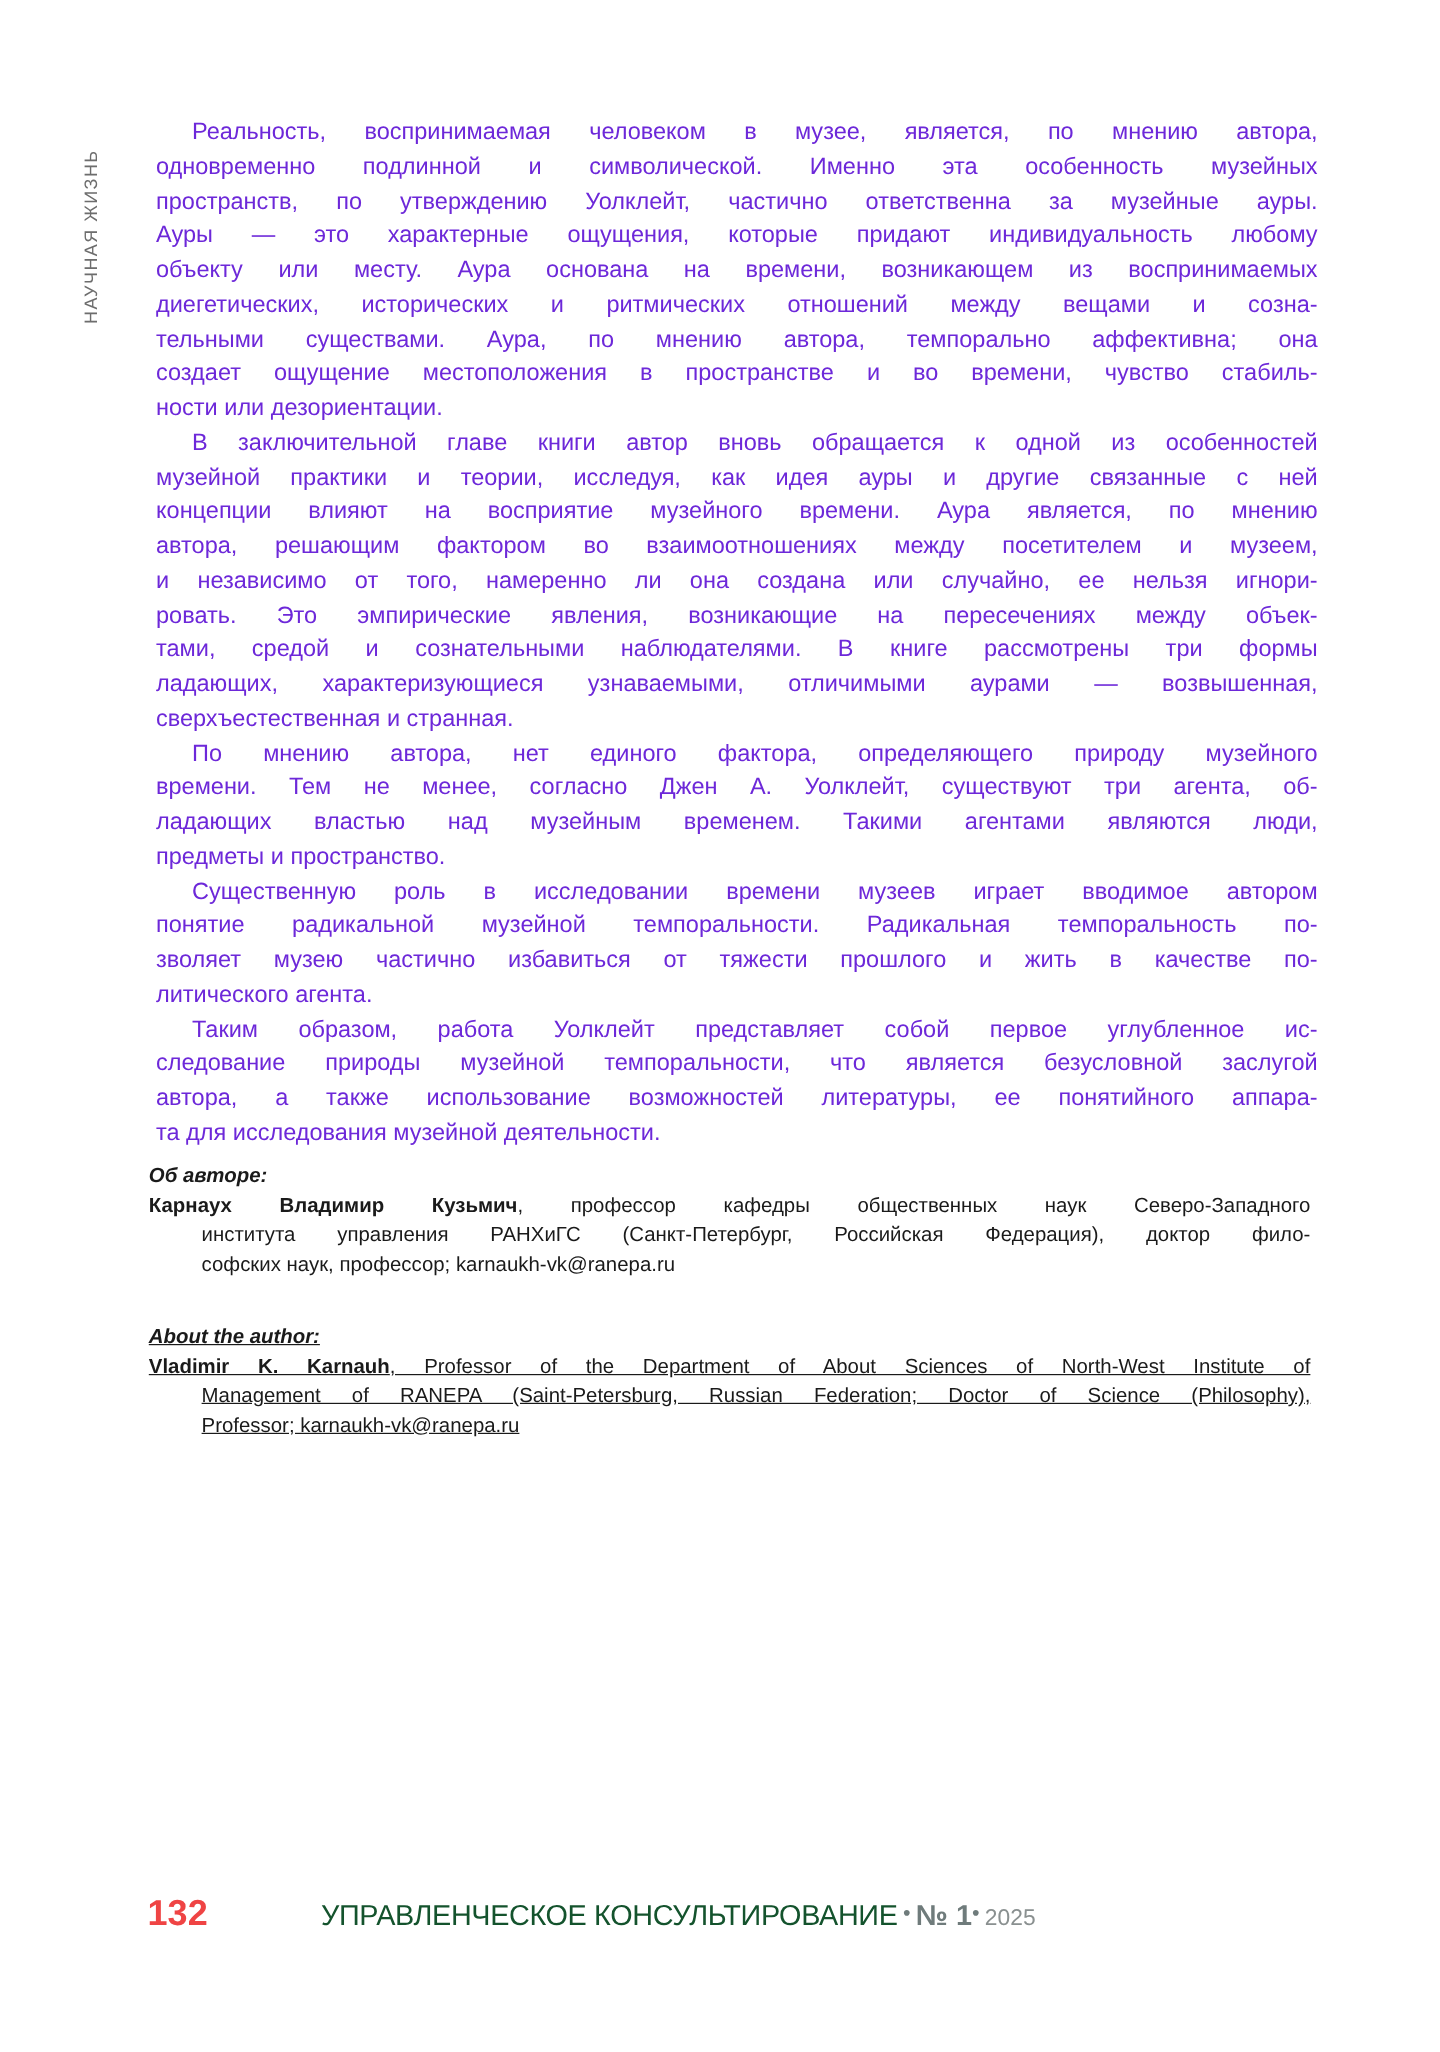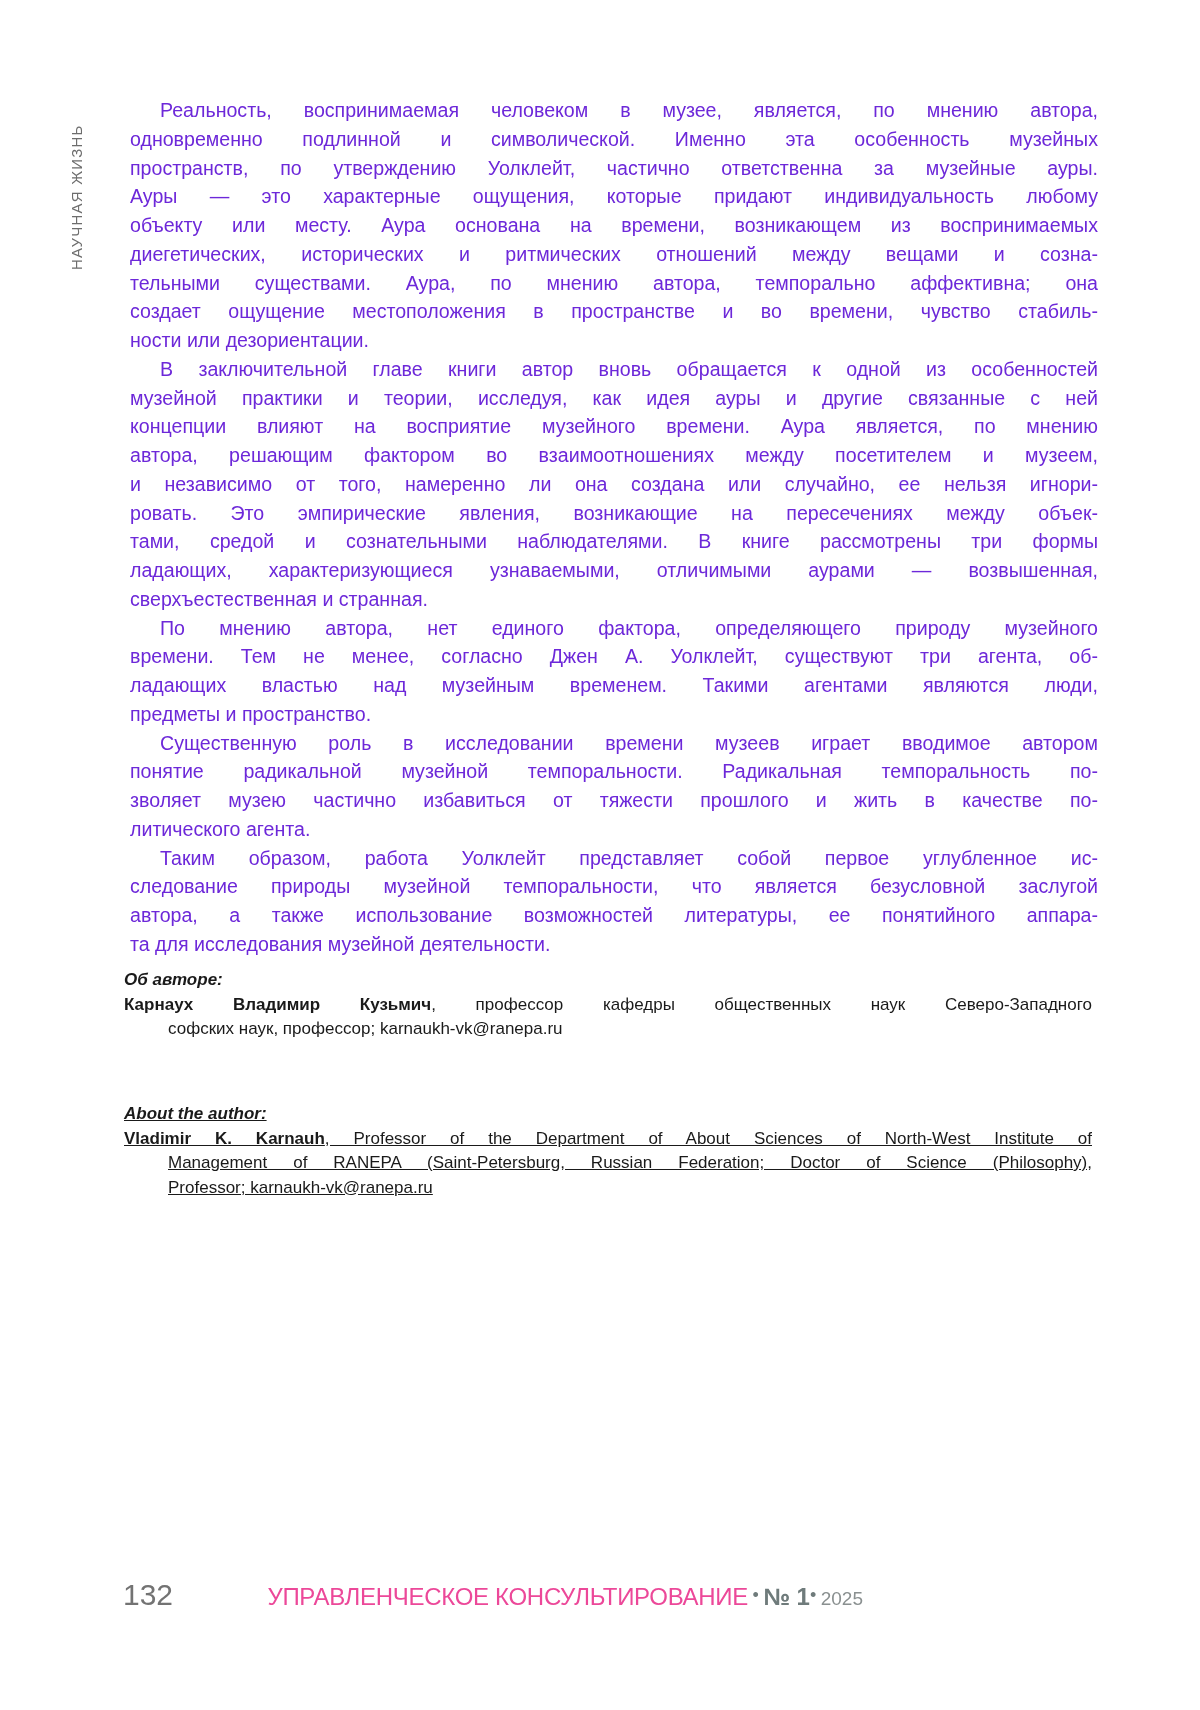--- a/index.html
+++ b/index.html
@@ -19,22 +19,22 @@
   .line.last { text-align-last: left; }
   .line.indent { padding-left: 30px; }
   .author { position: absolute; left: 124px; width: 968px;
     font-family: "Liberation Sans", sans-serif; font-size: 17px; line-height: 24.5px; color: #1a1a1a; }
   .author .head { font-weight: bold; font-style: italic; display: block; }
   .author .row { display: block; text-align: justify; text-align-last: justify; white-space: nowrap; }
   .author .row.cont { padding-left: 44px; }
   .author .row.last { text-align-last: left; }
   .author b { font-weight: bold; }
   .footer { position: absolute; left: 123px; top: 1578px; font-family: "Liberation Sans", sans-serif; white-space: nowrap; }
-  .page-num { font-size: 30px; font-weight: normal; color: #737373; display: inline-block; width: 140px; }
-  .journal { font-size: 24px; color: #ec4899; letter-spacing: -0.3px; }
+  .page-num { font-size: 30px; font-weight: bold; color: #ef4444; display: inline-block; width: 140px; }
+  .journal { font-size: 24px; color: #14532d; letter-spacing: -0.3px; }
   .issue { font-size: 24px; color: #6f7b7b; font-weight: bold; }
   .year { font-size: 19px; color: #8a9090; }
   .dot { font-size: 18px; color: #6f7b7b; vertical-align: 4px; }
 </style>
 </head>
 <body>
 
 <div class="side-label">НАУЧНАЯ ЖИЗНЬ</div>
 
 <div class="content" id="article-body">
@@ -66,20 +66,21 @@
     <span class="line last">литического агента.</span>
     <span class="line indent">Таким образом, работа Уолклейт представляет собой первое углубленное ис-</span>
     <span class="line">следование природы музейной темпоральности, что является безусловной заслугой</span>
     <span class="line">автора, а также использование возможностей литературы, ее понятийного аппара-</span>
     <span class="line last">та для исследования музейной деятельности.</span>
   </div>
 
 <div class="author" style="top:968px;">
   <span class="head">Об авторе:</span>
   <span class="row"><b>Карнаух Владимир Кузьмич</b><span>, профессор кафедры общественных наук Северо-Западного</span></span>
+  <span class="row cont">института управления РАНХиГС (Санкт-Петербург, Российская Федерация), доктор фило-</span>
   <span class="row cont last">софских наук, профессор; karnaukh-vk@ranepa.ru</span>
 </div>
 
 <div class="author" style="top:1102px;text-decoration:underline;">
   <span class="head">About the author:</span>
   <span class="row"><b>Vladimir K. Karnauh</b><span>, Professor of the Department of About Sciences of North-West Institute of</span></span>
   <span class="row cont">Management of RANEPA (Saint-Petersburg, Russian Federation; Doctor of Science (Philosophy),</span>
   <span class="row cont last">Professor; karnaukh-vk@ranepa.ru</span>
 </div>
 

